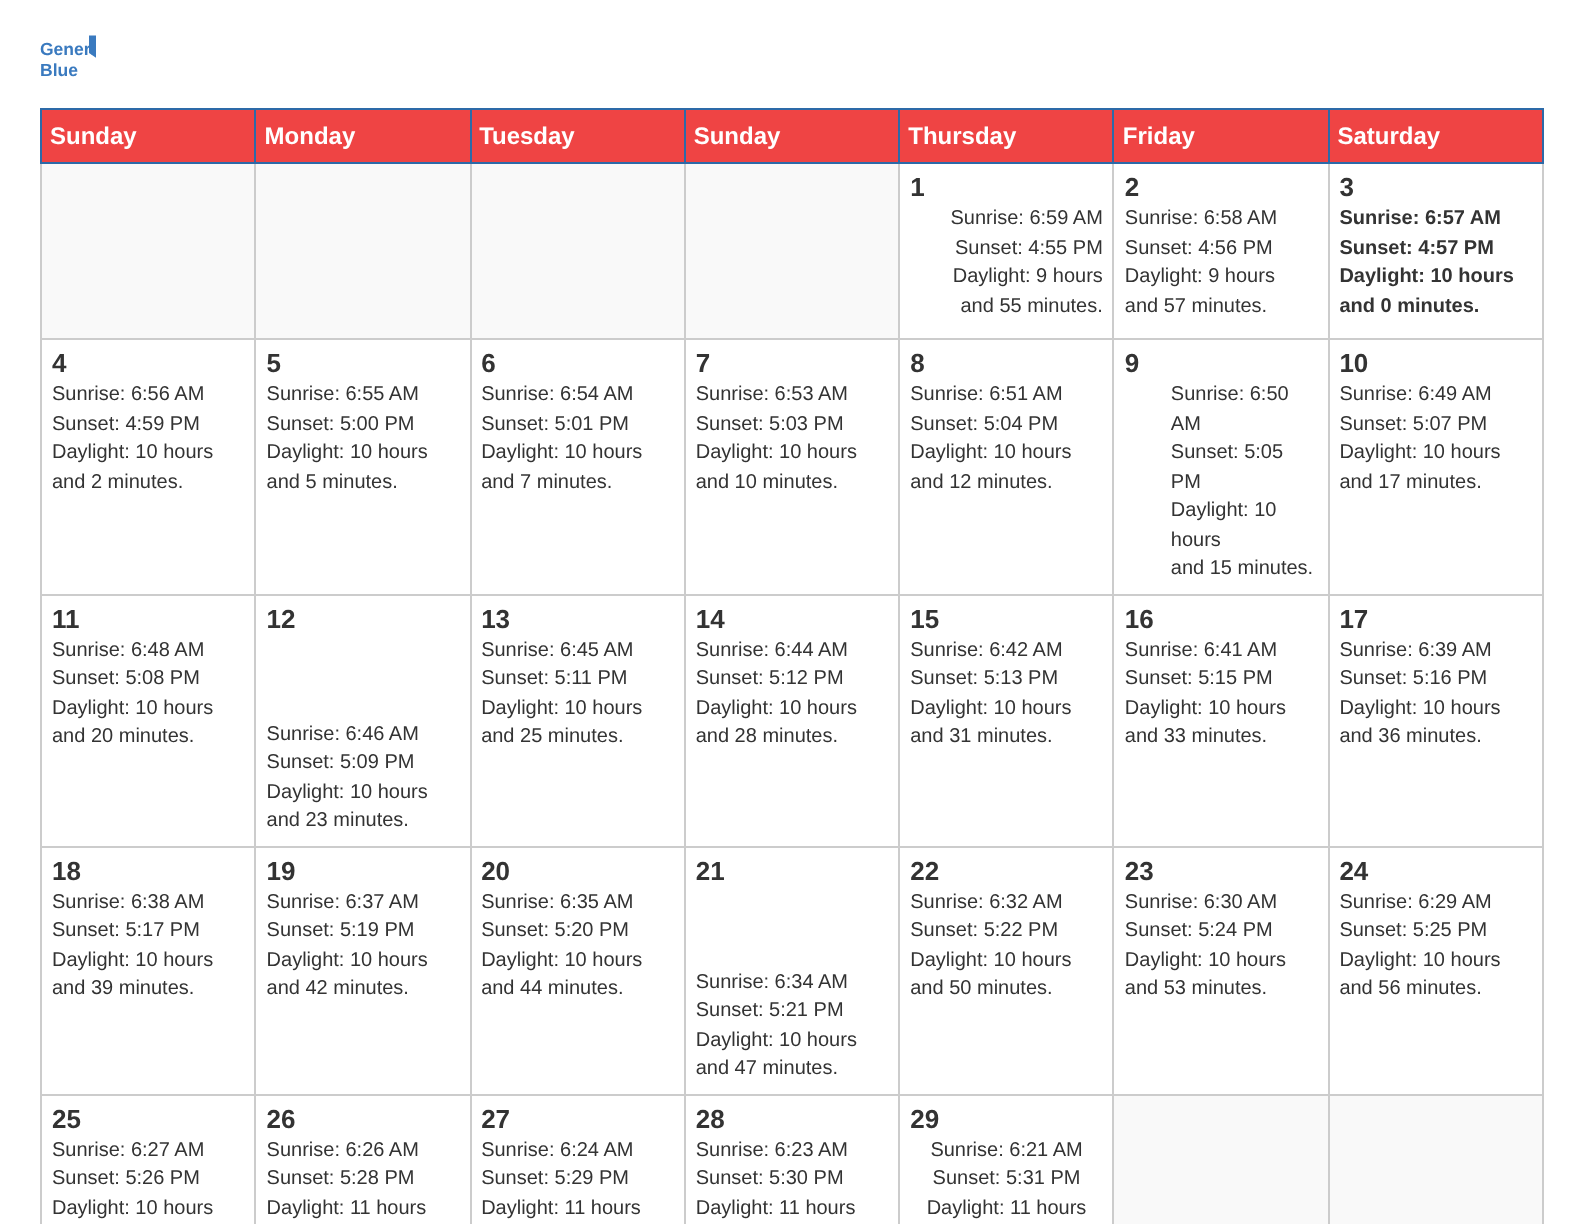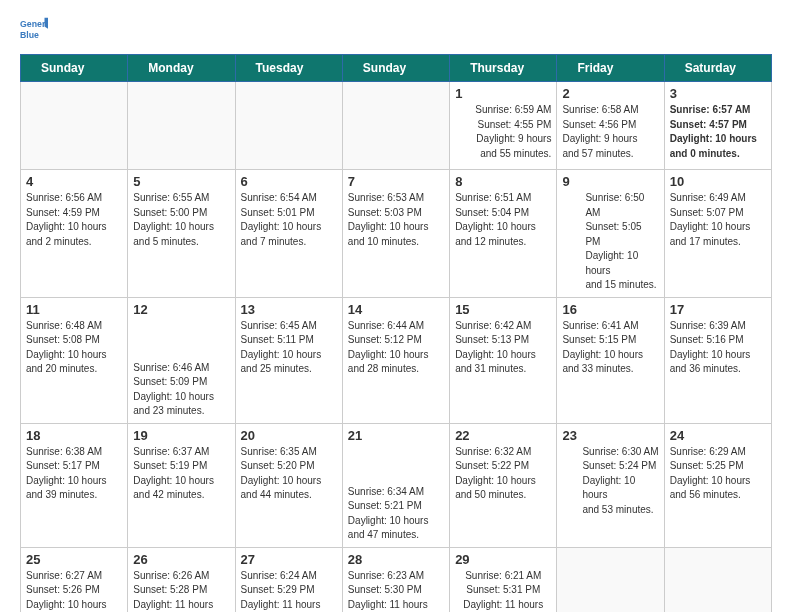--- a/index.html
+++ b/index.html
@@ -38,25 +38,25 @@
       font-size: 15px;
       color: #444;
       margin-top: 2px;
     }
     .calendar-table {
       width: 100%;
       border-collapse: collapse;
       table-layout: fixed;
     }
     .calendar-table thead tr th {
-      background-color: #0f766e;
+      background-color: #ef4444;
       color: #fff;
       font-size: 12px;
       font-weight: bold;
-      padding: 6px 20px;
+      padding: 6px 4px;
       text-align: left;
       border: 1px solid #2d6aa8;
     }
     .calendar-table tbody tr td {
       border: 1px solid #ccc;
       vertical-align: top;
       padding: 4px 5px;
       height: 88px;
       background: #fff;
       font-size: 10.5px;
@@ -267,21 +267,21 @@
         </td>
         <td>
           <div class="day-number">22</div>
           <div class="day-info" style="white-space: pre-line;">Sunrise: 6:32 AM
 Sunset: 5:22 PM
 Daylight: 10 hours
 and 50 minutes.</div>
         </td>
         <td>
           <div class="day-number">23</div>
-          <div class="day-info" style="white-space: pre-line; margin-left: 20px;">Sunrise: 6:30 AM
+          <div class="day-info" style="white-space: pre-line;">Sunrise: 6:30 AM
 Sunset: 5:24 PM
 Daylight: 10 hours
 and 53 minutes.</div>
         </td>
         <td>
           <div class="day-number">24</div>
           <div class="day-info" style="white-space: pre-line;">Sunrise: 6:29 AM
 Sunset: 5:25 PM
 Daylight: 10 hours
 and 56 minutes.</div>

